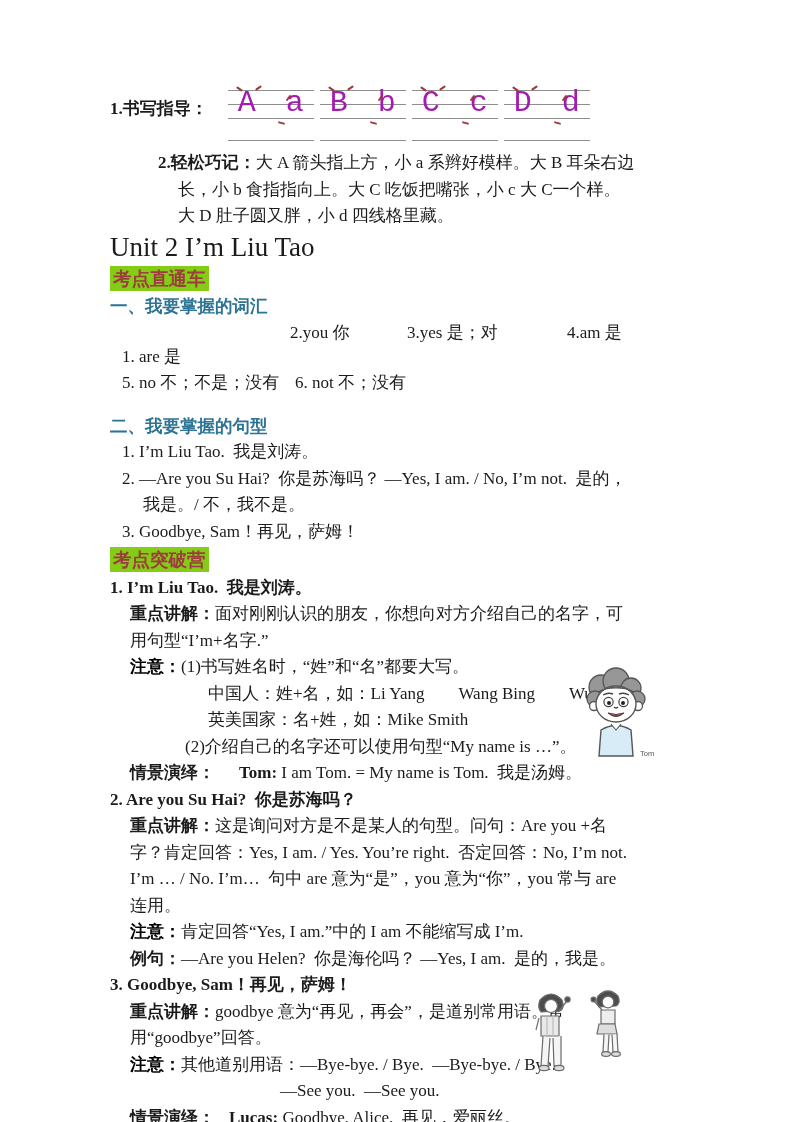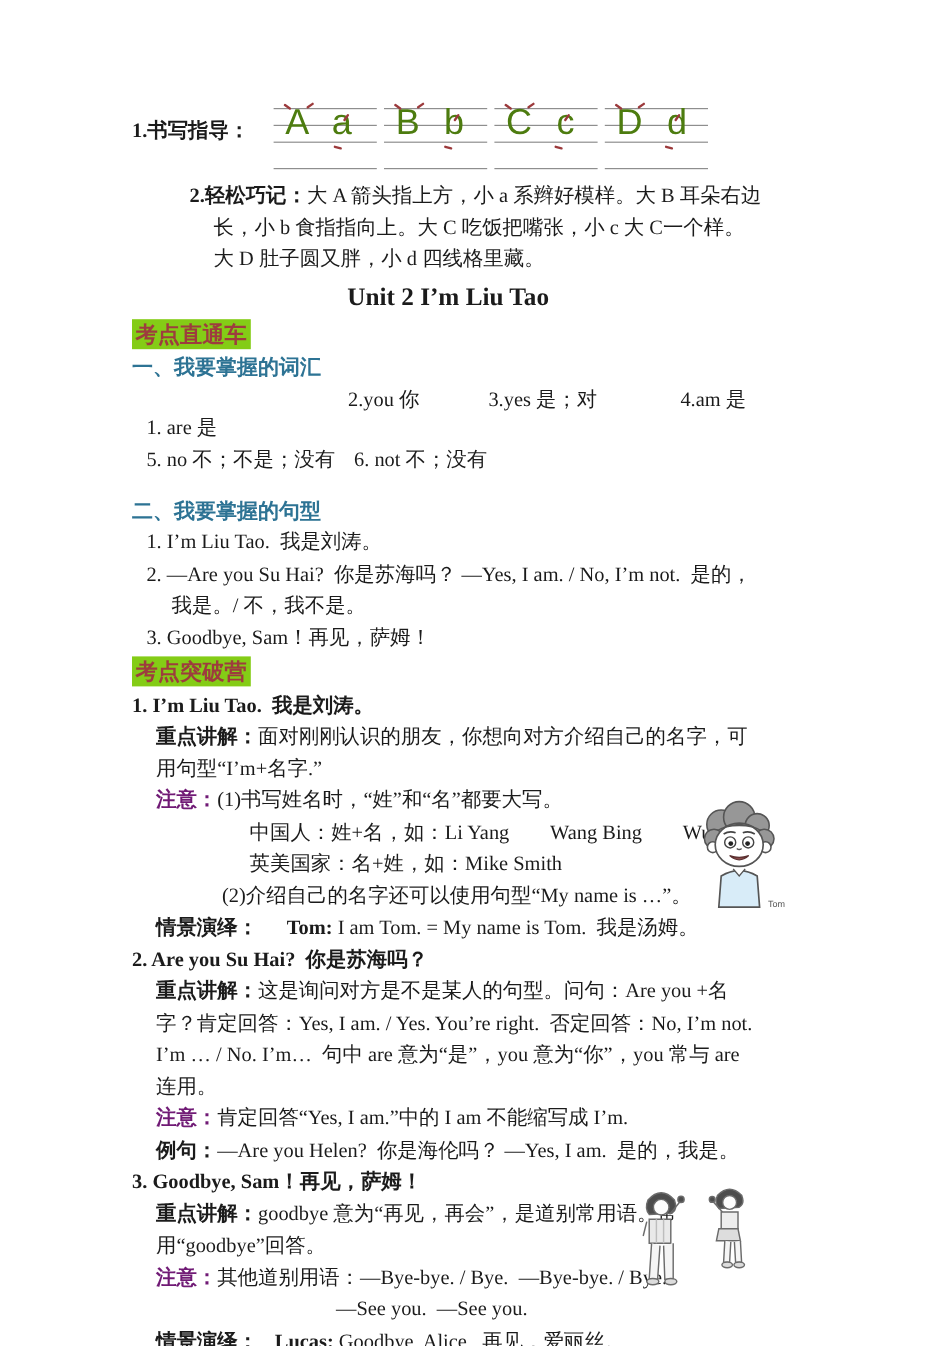--- a/index.html
+++ b/index.html
@@ -9,53 +9,53 @@
     background:#fff;
     box-sizing:border-box;
     padding:84px 100px 0 110px;
     font-family:"Liberation Serif","DejaVu Serif",serif;
     font-size:17px;line-height:26.5px;color:#1b1b1b;
     overflow:hidden;
   }
   [data-bind]{white-space:pre-wrap;}
   p{margin:0;}
   .b{font-weight:bold;}
-  .redlbl{color:#701a75;font-weight:bold;}
+  .redlbl{color:#000000;font-weight:bold;}
   .badge{
     display:inline-block;background:#84cc16;color:#9d3c3e;
     font-weight:bold;font-size:18.5px;line-height:25px;padding:0 3px;
     font-family:"Liberation Sans","DejaVu Sans",sans-serif;
   }
   .badge-line{margin:2px 0 0 0;}
   .teal{
     color:#2d7394;font-weight:bold;font-size:17.5px;
     font-family:"Liberation Sans","DejaVu Sans",sans-serif;
   }
   .h2-gap{margin-top:16px;}
   
   .w-row{display:flex;margin-bottom:6px;}
   .w-label{font-weight:bold;padding-top:12px;white-space:nowrap;}
   .grids{display:flex;margin-left:20px;}
   .lgrid{position:relative;width:88px;height:60px;margin-right:4px;}
   .ln{position:absolute;left:0;right:2px;height:0;border-top:1.5px solid #8e8e8e;}
   .ln1{top:6px;} .ln2{top:20px;} .ln3{top:34px;} .ln4{top:56px;}
   .lets{
     position:absolute;left:10px;top:2px;
-    font-size:30px;line-height:34px;letter-spacing:6px;color:#4d7c0f;
-    font-family:Liberation Sans, sans-serif;
+    font-size:30px;line-height:34px;letter-spacing:6px;color:#a21caf;
+    font-family:Liberation Mono, monospace;
   }
   .mk{position:absolute;width:7px;height:2px;background:#9c3a3c;border-radius:1px;}
   .mk1{top:4px;left:8px;transform:rotate(35deg);}
   .mk2{top:3px;left:27px;transform:rotate(-35deg);}
   .mk3{top:13px;left:57px;transform:rotate(-55deg);}
   .mk4{top:38px;left:50px;transform:rotate(15deg);}
   
   .memo{padding-left:20px;text-indent:-20px;margin-left:48px;}
   .main-title{
-    text-align:center;font-size:21px;font-weight:bold;line-height:30px;
+    font-size:27px;font-weight:normal;line-height:30px;
     margin:2px 0 4px 0;
   }
   
   .vrow{display:flex;padding-left:12px;}
   .vc0{width:168px;margin-top:24px;} .vc1{width:117px;} .vc2{width:160px;}
   .vc0b{width:173px;}
   
   .pat{padding-left:33px;text-indent:-21px;}
   
   .pt-title{font-weight:bold;}

